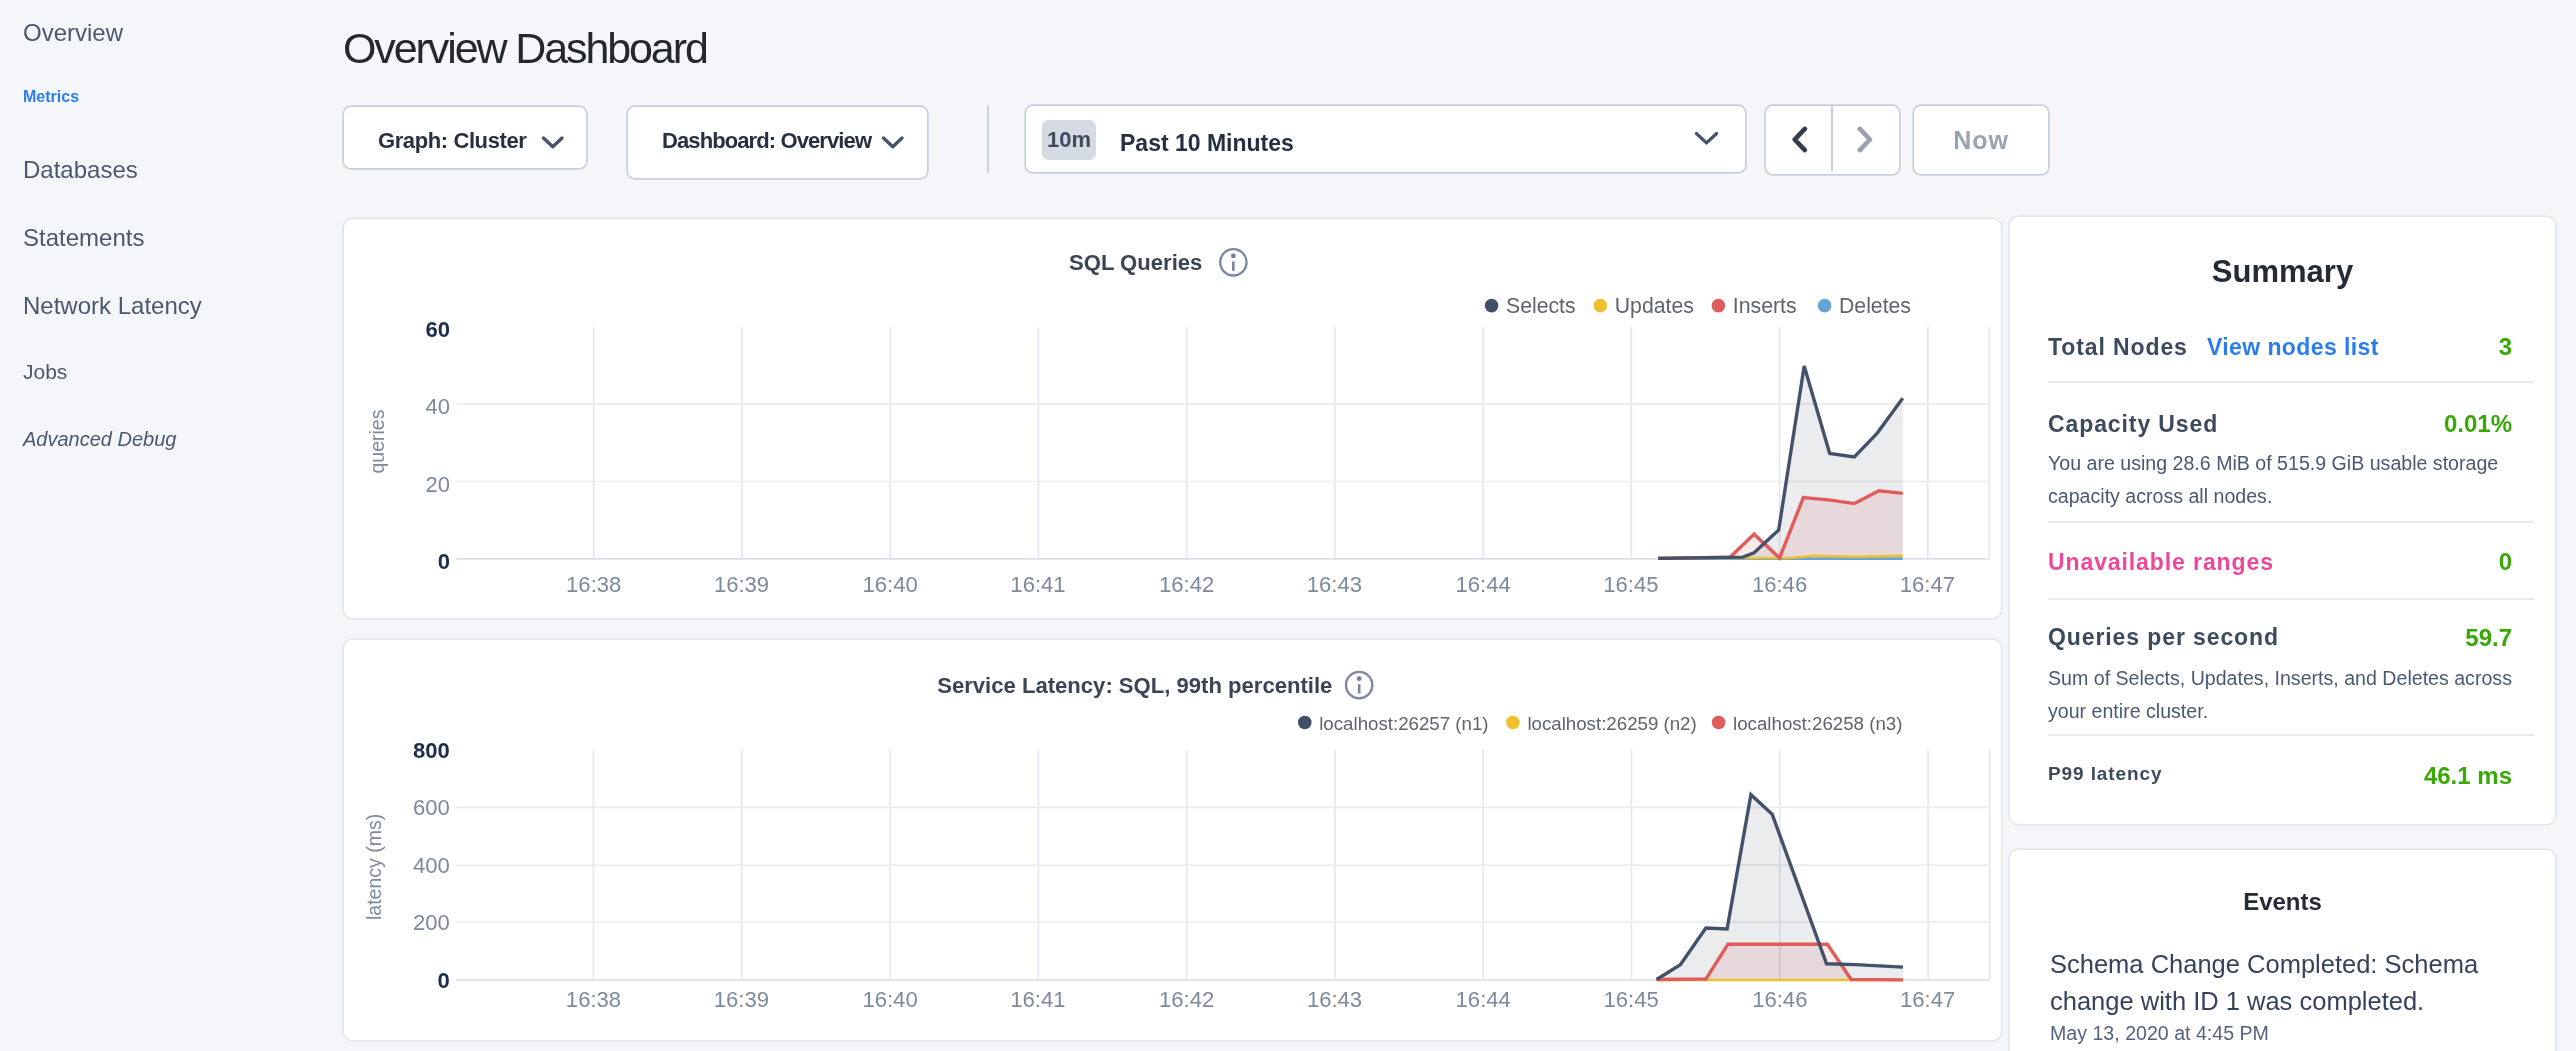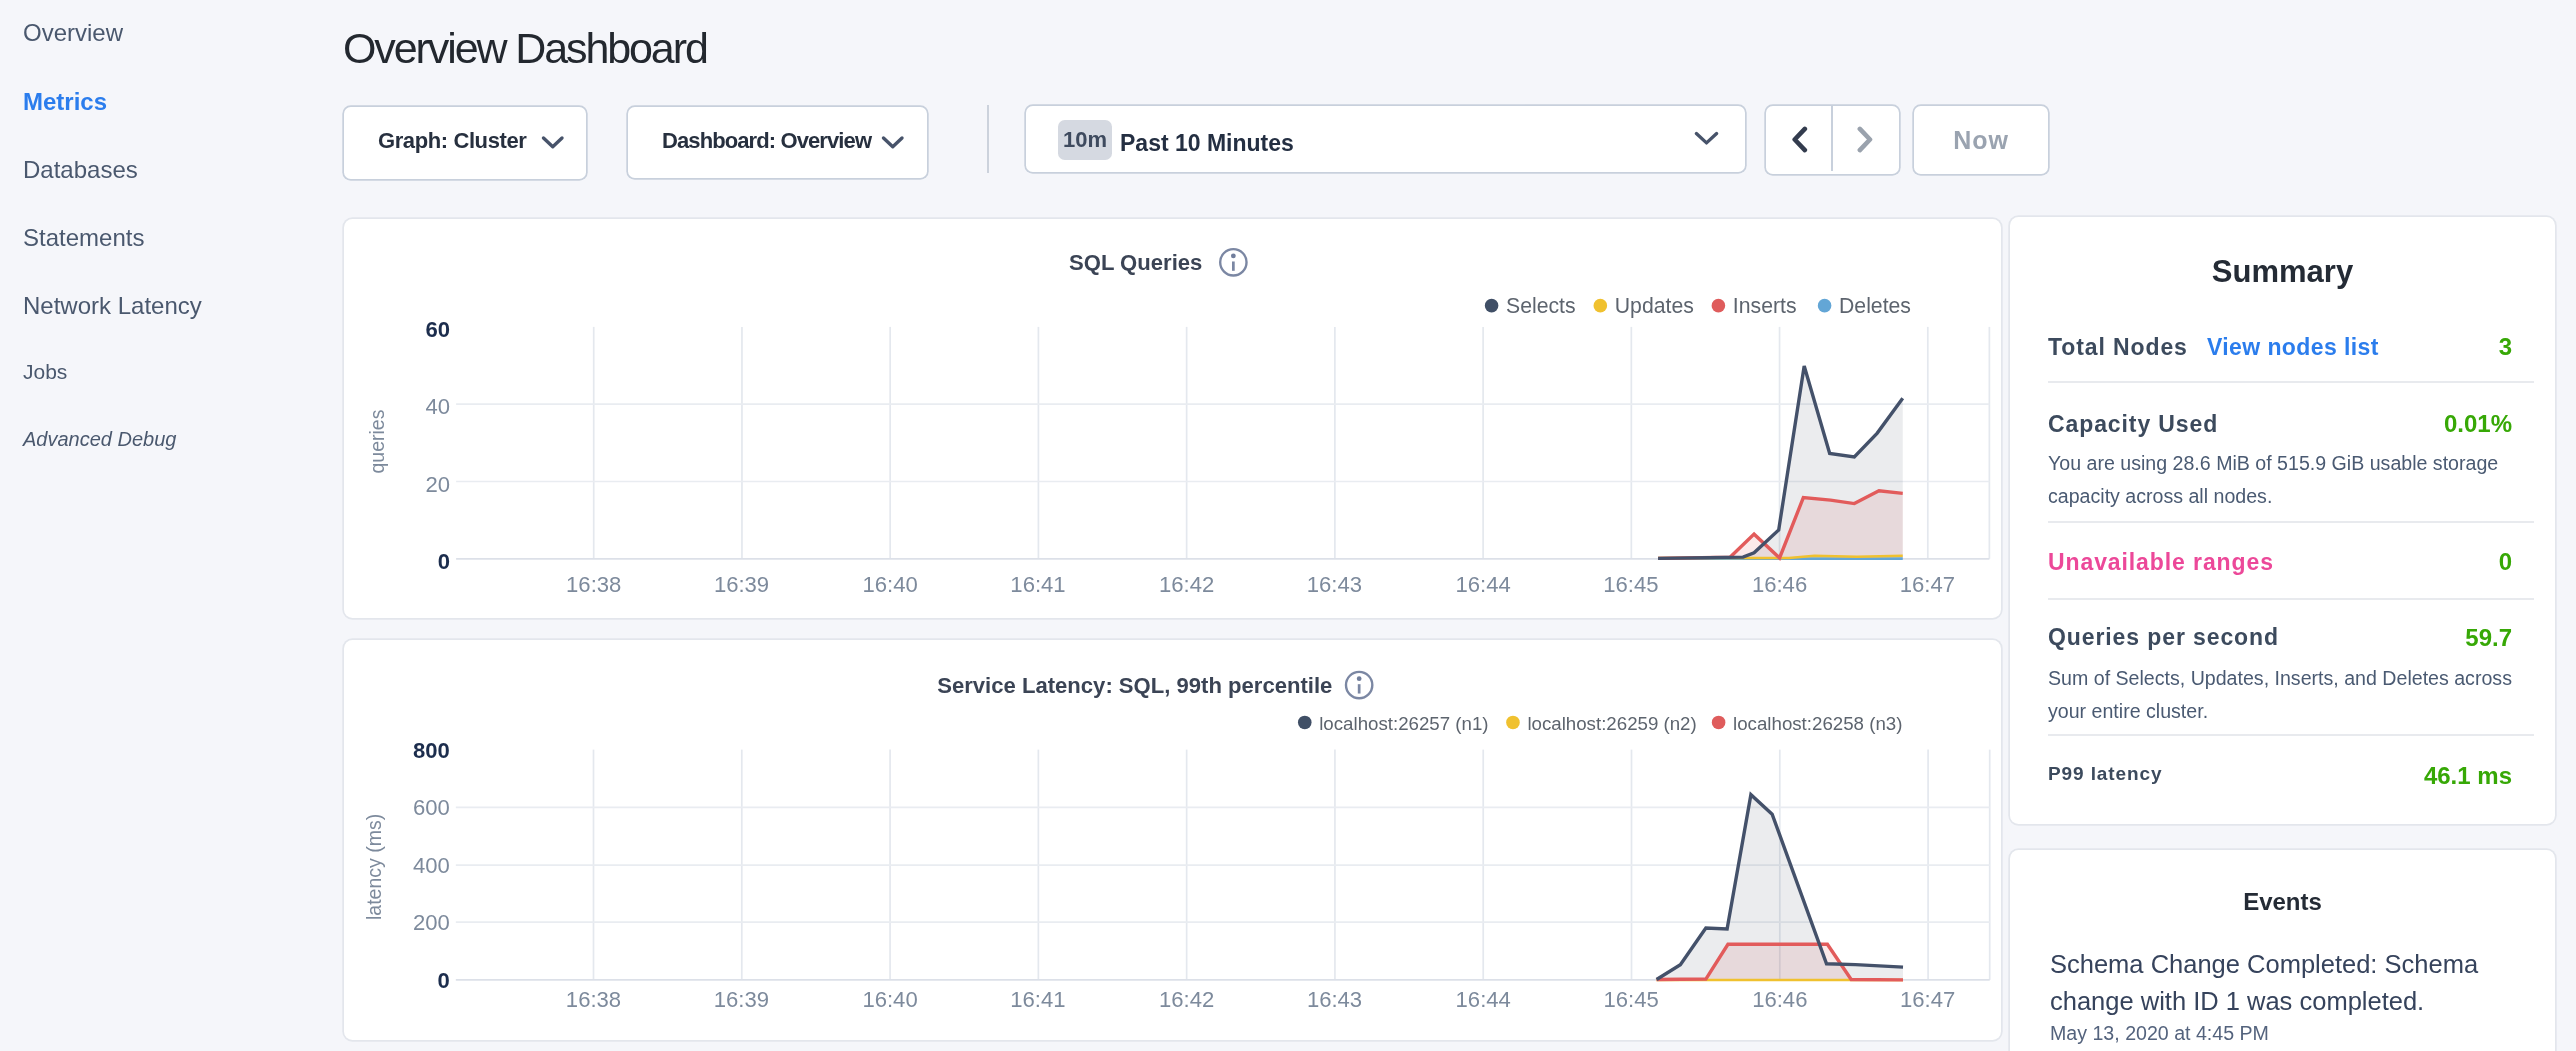--- a/index.html
+++ b/index.html
@@ -7,45 +7,45 @@
   body { background:#f5f6fa; font-family:"Liberation Sans", sans-serif; position:relative; }
   .abs { position:absolute; white-space:nowrap; }
   .panel { position:absolute; background:#fff; border-radius:8.5px; box-shadow:0 0 0 1.7px #e3e6ec; }
   .btn { position:absolute; background:#fff; border-radius:6.8px; box-shadow:0 0 0 1.7px #c8d0dc; }
   svg text { font-family:"Liberation Sans", sans-serif; }
 </style>
 </head>
 <body>
 
 <div class="abs" style="left:23px; top:18.7px; font-size:24px; color:#4a586e;">Overview</div>
-<div class="abs" style="left:23px; top:88px; font-size:24px; color:#2b7ded; font-weight:700;">Metrics</div>
+<div class="abs" style="left:23px; top:88px; font-size:16px; color:#2b7ded; font-weight:700;">Metrics</div>
 <div class="abs" style="left:23px; top:156px; font-size:24px; color:#4a586e;">Databases</div>
 <div class="abs" style="left:23px; top:224px; font-size:24px; color:#4a586e;">Statements</div>
 <div class="abs" style="left:23px; top:292px; font-size:24px; color:#4a586e;">Network Latency</div>
 <div class="abs" style="left:23px; top:360px; font-size:21px; color:#4a586e;">Jobs</div>
 <div class="abs" style="left:23px; top:428px; font-size:20px; color:#4a586e;font-style:italic;">Advanced Debug</div>
 
 <div class="abs" style="left:343px; top:24px; font-size:43px; color:#23282f; letter-spacing:-2.1px;">Overview Dashboard</div>
 
-<div class="btn" style="left:344px; top:107px; width:242px; height:72px;">
+<div class="btn" style="left:344px; top:107px; width:242px; height:61px;">
   <span class="abs" style="left:34px; top:21px; font-size:22px; font-weight:700; color:#27303f; letter-spacing:-0.4px;">Graph: Cluster</span>
   <svg class="abs" style="left:196px; top:28px;" width="25.5" height="16" viewBox="0 0 30 19">
       <path d="M4 3.5 L15 14 L26 3.5" fill="none" stroke="#47536a" stroke-width="4" stroke-linecap="round" stroke-linejoin="round"></path>
     </svg>
 </div>
 <div class="btn" style="left:628px; top:107px; width:299px; height:71px;">
   <span class="abs" style="left:34px; top:21px; font-size:22px; font-weight:700; color:#27303f; letter-spacing:-0.9px;">Dashboard: Overview</span>
   <svg class="abs" style="left:252px; top:28px;" width="25.5" height="16" viewBox="0 0 30 19">
       <path d="M4 3.5 L15 14 L26 3.5" fill="none" stroke="#47536a" stroke-width="4" stroke-linecap="round" stroke-linejoin="round"></path>
     </svg>
 </div>
 <div class="abs" style="left:987px; top:105px; width:1.7px; height:68px; background:#ccd2dc;"></div>
 
 <div class="btn" style="left:1026px; top:106px; width:719px; height:66px;">
-  <span class="abs" style="left:16px; top:13.6px; width:54px; height:40px; background:#d5d9e1; border-radius:6.8px; text-align:center; line-height:40px; font-size:22px; font-weight:700; color:#3e4a5e;margin-left:16px;">10m</span>
+  <span class="abs" style="left:16px; top:13.6px; width:54px; height:40px; background:#d5d9e1; border-radius:6.8px; text-align:center; line-height:40px; font-size:22px; font-weight:700; color:#3e4a5e;">10m</span>
   <span class="abs" style="left:94px; top:24px; font-size:23px; font-weight:700; color:#242f42;">Past 10 Minutes</span>
   <svg class="abs" style="left:667px; top:25px;" width="27" height="17" viewBox="0 0 32 20">
       <path d="M4 3 L16 14 L28 3" fill="none" stroke="#47536a" stroke-width="4" stroke-linecap="round" stroke-linejoin="round"></path>
     </svg>
 </div>
 
 <div class="btn" style="left:1766px; top:106px; width:133px; height:68px;">
   <div class="abs" style="left:65px; top:0px; width:1.7px; height:65px; background:#c8d0dc;"></div>
   <svg class="abs" style="left:24px; top:19.6px;" width="18.7" height="27" viewBox="0 0 22 32">
       <path d="M17.5 3.5 L5.5 16 L17.5 28.5" fill="none" stroke="#333c4e" stroke-width="5.5" stroke-linecap="round" stroke-linejoin="round"></path>

